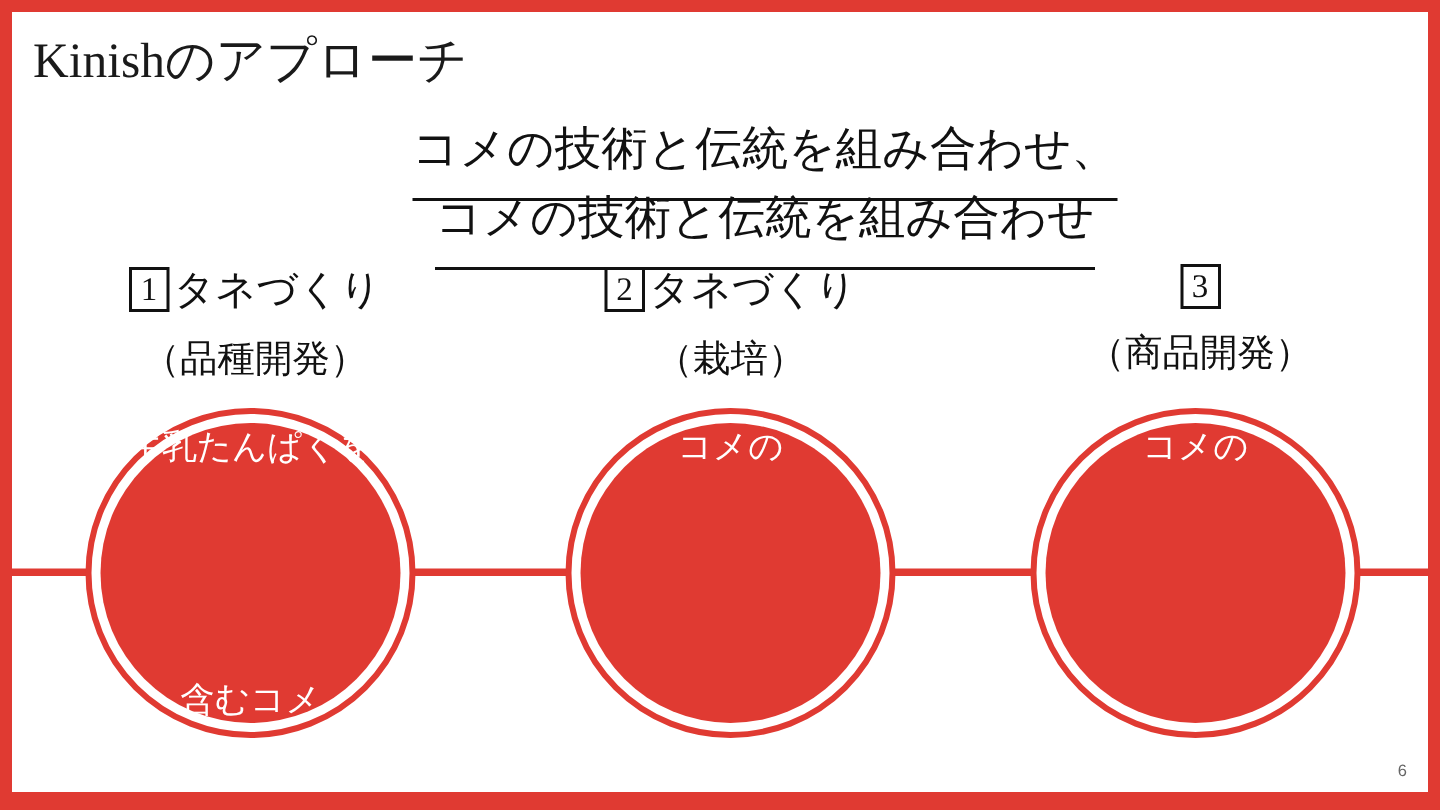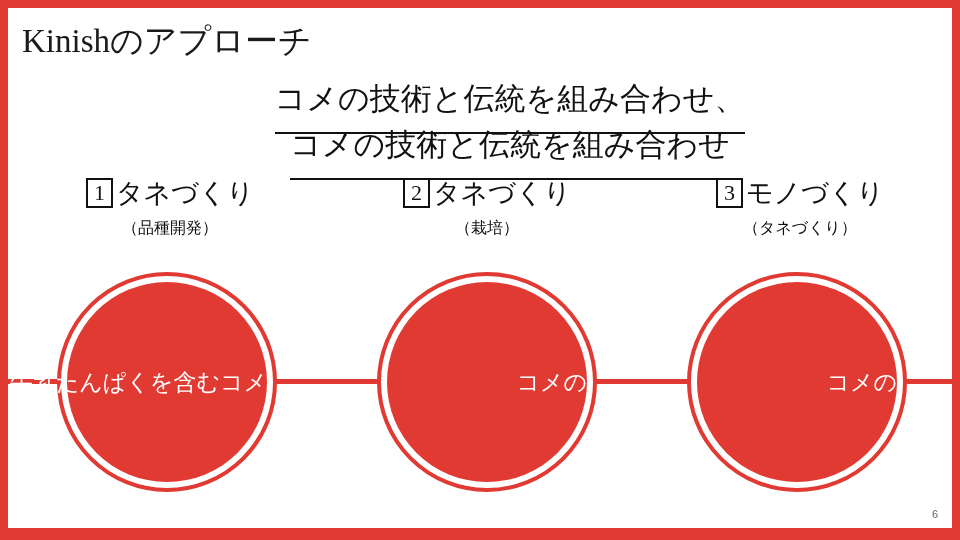--- a/index.html
+++ b/index.html
@@ -78,24 +78,24 @@
     justify-content: center;
     width: 27px;
     height: 30px;
     border: 2px solid #111111;
     font-size: 22px;
     line-height: 1;
     box-sizing: border-box;
     font-family: "Liberation Serif", "DejaVu Serif", serif;
   }
   .step-head .line2 {
-    font-size: 16px;
+    font-size: 25px;
     line-height: 32px;
     white-space: nowrap;
-    margin-top: 2px;
+    margin-top: 14px;
   }
 
   
   .connector {
     position: absolute;
     left: 0;
     top: 379px;
     width: 960px;
     height: 5px;
     background: #e03a32;
@@ -120,23 +120,23 @@
     box-sizing: border-box;
   }
   .disc-inner {
     position: absolute;
     left: 10px; top: 10px;
     width: 200px; height: 200px;
     border-radius: 50%;
     background: #e03a32;
     box-sizing: border-box;
     display: flex;
-    flex-direction: row;
+    flex-direction: column;
     align-items: center;
-    justify-content: flex-end;
+    justify-content: space-between;
   }
   .disc-inner .ctext {
     color: #ffffff;
     font-size: 23px;
     line-height: 31px;
     text-align: center;
     white-space: nowrap;
     font-family: "Liberation Serif", "DejaVu Serif", serif;
   }
 
@@ -196,23 +196,22 @@
   <div class="circle-group" style="left: 377px;">
     <div class="ring-outer"></div>
     <div class="disc-inner">
       <div class="ctext">コメの</div>
     </div>
   </div>
 
   <div class="step-head" style="left: 650px; top: 176px;">
     <div class="line1">
       <span class="numbox">3</span>
-      <span>モノづくり</span>
-    </div>
-    <div class="line2">（タネづくり）</div>
+    </div>
+    <div class="line2">（商品開発）</div>
   </div>
   <div class="circle-group" style="left: 687px;">
     <div class="ring-outer"></div>
     <div class="disc-inner">
       <div class="ctext">コメの</div>
     </div>
   </div>
 
   <div class="page-num">6</div>
 

